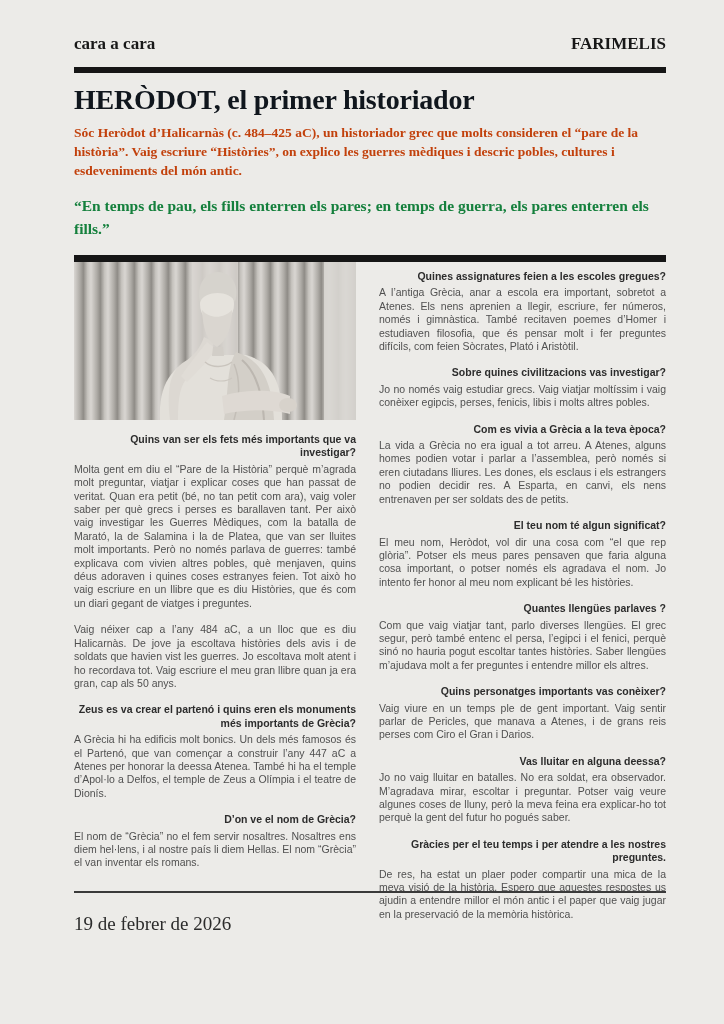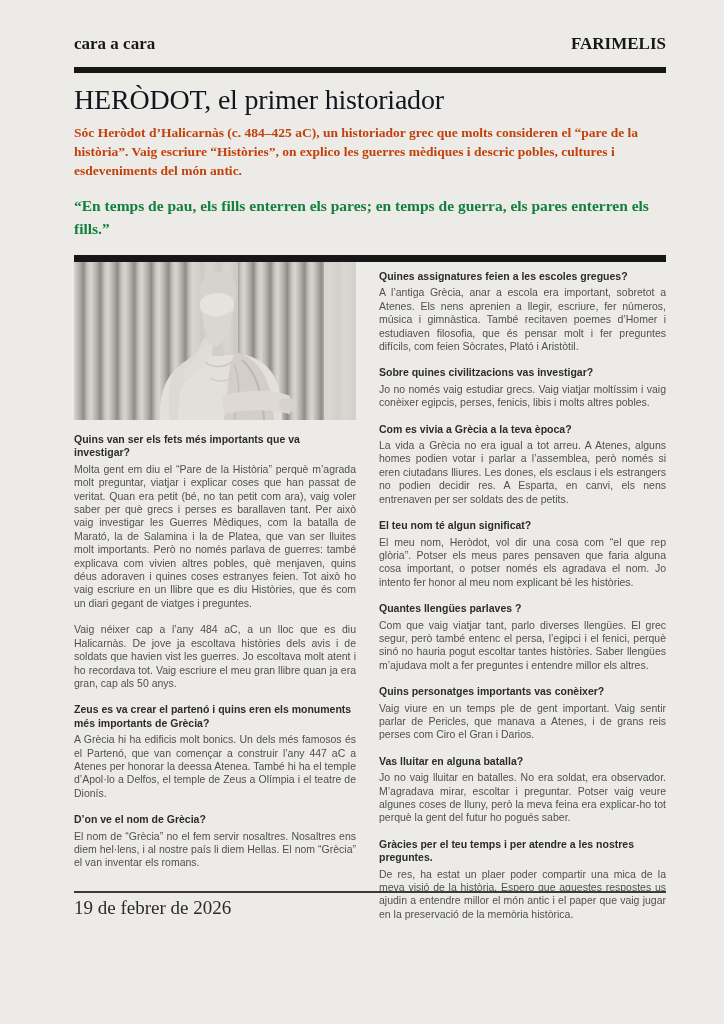--- a/index.html
+++ b/index.html
@@ -15,43 +15,43 @@
   
   .masthead{display:flex;justify-content:space-between;align-items:baseline;
     font-family:"Liberation Serif","DejaVu Serif",serif;font-weight:700;
     font-size:17px;color:#181818;padding-top:2px;}
   .masthead-rule{height:6px;background:#161616;margin-top:13px;}
 
   
   h1.article-title{
     font-family:"Liberation Serif","DejaVu Serif",serif;
     font-size:28px;line-height:34px;margin:10px 0 0 0;
-    color:#10161d;letter-spacing:-0.2px;font-weight:400;}
+    color:#10161d;letter-spacing:-0.2px;font-weight:700;}
   .article-intro{
     font-family:"Liberation Serif","DejaVu Serif",serif;font-weight:700;
     font-size:13.5px;line-height:19px;color:#c2410c;margin-top:6px;}
   .pull-quote{
     font-family:"Liberation Serif","DejaVu Serif",serif;font-weight:700;
     font-size:15.5px;line-height:23px;color:#15803d;margin-top:7px;}
 
   
   .col-bar{height:7px;background:#161616;margin-top:8px;}
   .columns{display:flex;gap:23px;align-items:flex-start;}
   .col-left{width:282px;flex:0 0 282px;}
   .col-right{flex:1;padding-top:8px;}
 
   figure.statue{margin:0 0 13px 0;width:282px;height:158px;overflow:hidden;}
   figure.statue svg{display:block;}
 
   .qa{margin-bottom:13px;}
-  .qa .q{font-weight:700;color:#2c2c2c;font-size:10.5px;line-height:13.4px;}
+  .qa .q{font-weight:700;color:#2c2c2c;font-size:10.5px;line-height:13.4px;text-align:right;}
   .qa .a{color:#505050;font-size:10.5px;line-height:13.4px;text-align:justify;margin-top:3px;}
 
   
-  .footer{position:absolute;left:74px;right:58px;top:891px;border-top:2px solid #3a3a3a;padding-top:4px;}
+  .footer{position:absolute;left:74px;right:58px;top:891px;border-top:2px solid #3a3a3a;padding-top:20px;}
   .footer .date{
     font-family:"Liberation Serif","DejaVu Serif",serif;
     font-size:19px;color:#2b2b2b;}
 </style>
 </head>
 <body>
 
 <div class="page">
   <div class="content">
 
@@ -121,21 +121,21 @@
         </div>
         <div class="qa">
           <div class="q">D’on ve el nom de Grècia?</div>
           <div class="a">El nom de “Grècia” no el fem servir nosaltres. Nosaltres ens diem hel·lens, i al nostre país li diem Hellas. El nom “Grècia” el van inventar els romans.</div>
         </div>
       </div>
 
       <div class="col-right">
         <div class="qa">
           <div class="q">Quines assignatures feien a les escoles gregues?</div>
-          <div class="a">A l’antiga Grècia, anar a escola era important, sobretot a Atenes. Els nens aprenien a llegir, escriure, fer números, música i gimnàstica. També recitaven poemes d’Homer i estudiaven filosofia, que és pensar molt i fer preguntes difícils, com feien Sòcrates, Plató i Aristòtil.</div>
+          <div class="a">A l’antiga Grècia, anar a escola era important, sobretot a Atenes. Els nens aprenien a llegir, escriure, fer números, només i gimnàstica. També recitaven poemes d’Homer i estudiaven filosofia, que és pensar molt i fer preguntes difícils, com feien Sòcrates, Plató i Aristòtil.</div>
         </div>
         <div class="qa">
           <div class="q">Sobre quines civilitzacions vas investigar?</div>
           <div class="a">Jo no només vaig estudiar grecs. Vaig viatjar moltíssim i vaig conèixer egipcis, perses, fenicis, libis i molts altres pobles.</div>
         </div>
         <div class="qa">
           <div class="q">Com es vivia a Grècia a la teva època?</div>
           <div class="a">La vida a Grècia no era igual a tot arreu. A Atenes, alguns homes podien votar i parlar a l’assemblea, però només si eren ciutadans lliures. Les dones, els esclaus i els estrangers no podien decidir res. A Esparta, en canvi, els nens entrenaven per ser soldats des de petits.</div>
         </div>
         <div class="qa">
@@ -144,21 +144,21 @@
         </div>
         <div class="qa">
           <div class="q">Quantes llengües parlaves ?</div>
           <div class="a">Com que vaig viatjar tant, parlo diverses llengües. El grec segur, però també entenc el persa, l’egipci i el fenici, perquè sinó no hauria pogut escoltar tantes històries. Saber llengües m’ajudava molt a fer preguntes i entendre millor els altres.</div>
         </div>
         <div class="qa">
           <div class="q">Quins personatges importants vas conèixer?</div>
           <div class="a">Vaig viure en un temps ple de gent important. Vaig sentir parlar de Pericles, que manava a Atenes, i de grans reis perses com Ciro el Gran i Darios.</div>
         </div>
         <div class="qa">
-          <div class="q">Vas lluitar en alguna batalla?</div>
+          <div class="q">Vas lluitar en alguna deessa?</div>
           <div class="a">Jo no vaig lluitar en batalles. No era soldat, era observador. M’agradava mirar, escoltar i preguntar. Potser vaig veure algunes coses de lluny, però la meva feina era explicar-ho tot perquè la gent del futur ho pogués saber.</div>
         </div>
         <div class="qa">
           <div class="q">Gràcies per el teu temps i per atendre a les nostres preguntes.</div>
           <div class="a">De res, ha estat un plaer poder compartir una mica de la meva visió de la història. Espero que aquestes respostes us ajudin a entendre millor el món antic i el paper que vaig jugar en la preservació de la memòria històrica.</div>
         </div>
       </div>
 
     </div>
   </div>

